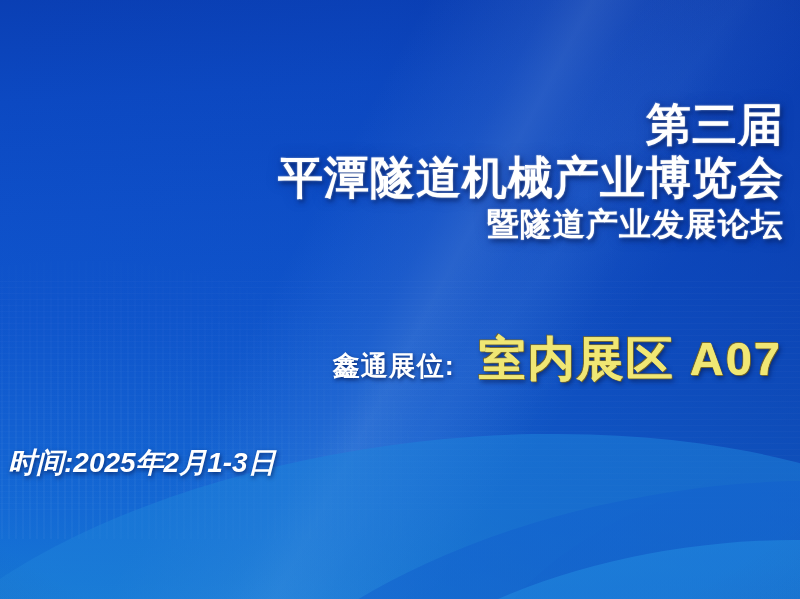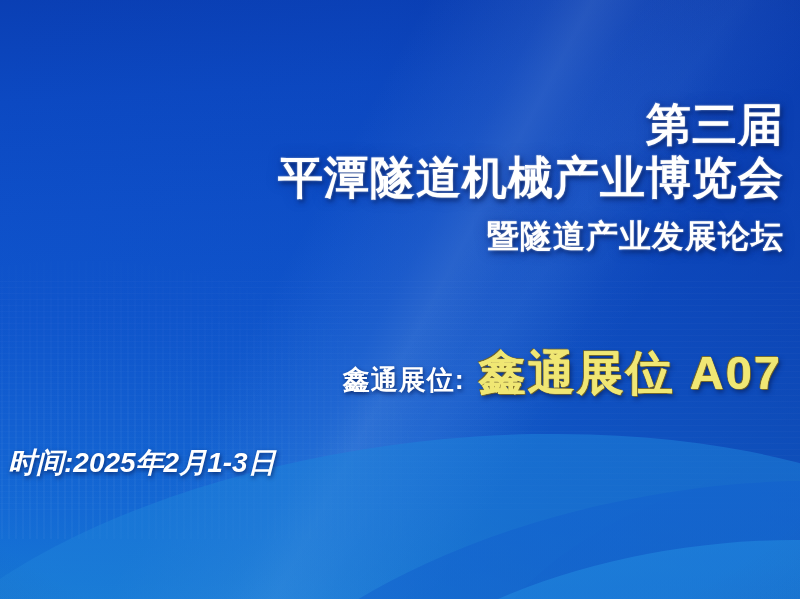--- a/index.html
+++ b/index.html
@@ -153,31 +153,31 @@
     text-shadow:
       0 0 2px rgba(255,255,255,0.55),
       2px 3px 5px rgba(4,26,86,0.70),
       0 0 14px rgba(8,40,130,0.45);
   }
   .headline .line {
     display: block;
     white-space: nowrap;
   }
   .headline .l1 { font-size: 45px; margin-bottom: 8px; }
-  .headline .l2 { font-size: 45px; margin-bottom: 20px; }
+  .headline .l2 { font-size: 45px; margin-bottom: 8px; }
   .headline .l3 { font-size: 32px; }
 
   .booth {
     position: absolute;
     right: 18px;
-    top: 342px;
+    top: 328px;
     display: flex;
     align-items: baseline;
     justify-content: flex-end;
-    gap: 14px;
+    gap: 24px;
     white-space: nowrap;
   }
   .booth-label {
     color: #ffffff;
     font-size: 27px;
     font-weight: 700;
     letter-spacing: 1px;
     text-shadow: 1px 2px 4px rgba(4,26,86,0.75);
   }
   .booth-value {
@@ -232,21 +232,21 @@
   <div class="content">
 
     <div class="headline">
       <span class="line l1">第三届</span>
       <span class="line l2">平潭隧道机械产业博览会</span>
       <span class="line l3">暨隧道产业发展论坛</span>
     </div>
 
     <div class="booth">
       <span class="booth-label">鑫通展位:</span>
-      <span class="booth-value">鑫通展位 A07</span>
+      <span class="booth-value">室内展区 A07</span>
     </div>
 
     <div class="meta">
       <span>时间:2025年2月1-3日</span>
     </div>
 
   </div>
 </div>
 
 </body></html>

